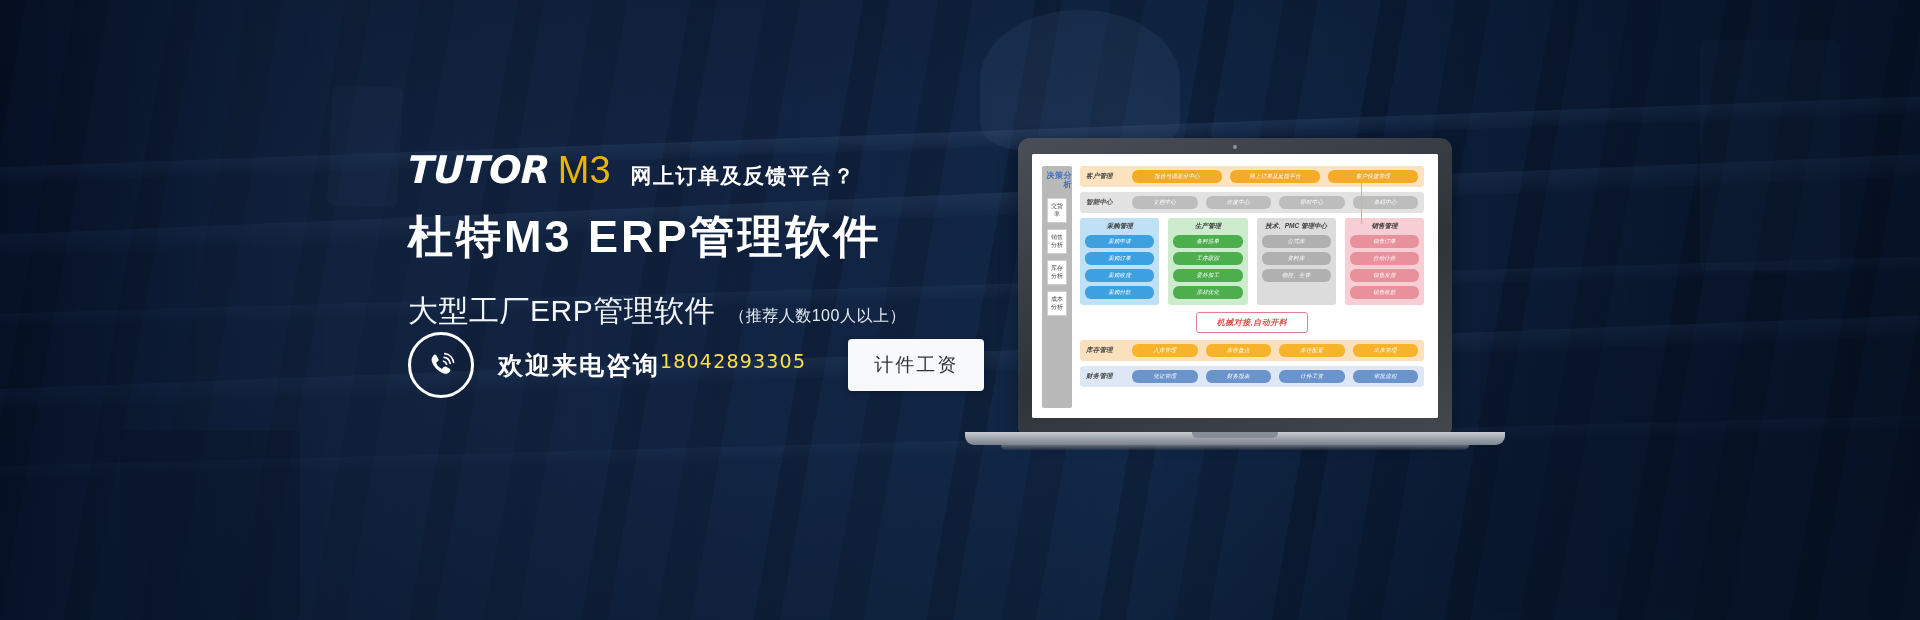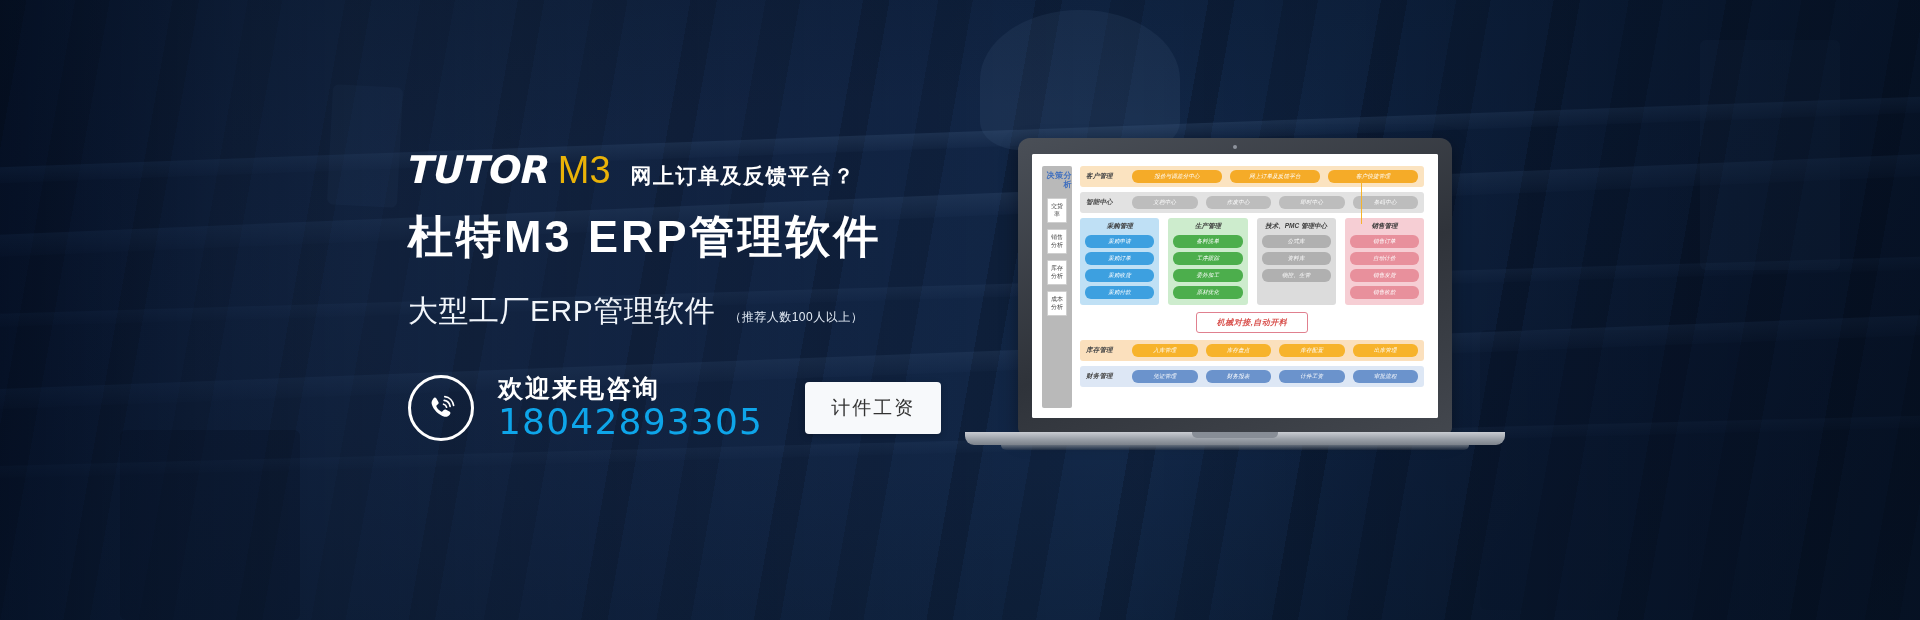--- a/index.html
+++ b/index.html
@@ -116,30 +116,29 @@
     letter-spacing: 3px;
     color: #ffffff;
     line-height: 1.18;
     margin-bottom: 28px;
     white-space: nowrap;
   }
 
   .subhead {
     display: flex; align-items: baseline;
     white-space: nowrap;
-    margin-bottom: 42px;
   }
   .subhead-main {
     font-size: 30px;
     font-weight: 400;
     color: #f2f6fb;
     letter-spacing: 0.5px;
   }
   .subhead-note {
-    font-size: 12px;
+    font-size: 16px;
     font-weight: 400;
     color: #e3ebf5;
     margin-left: 14px;
     letter-spacing: 0.5px;
   }
 
   
   .cta-row {
     display: flex;
     align-items: center;
@@ -148,34 +147,34 @@
   .phone-badge {
     width: 66px; height: 66px;
     border: 3px solid #ffffff;
     border-radius: 50%;
     display: flex; align-items: center; justify-content: center;
     flex: 0 0 auto;
   }
   .phone-badge svg { display: block; }
 
   .phone-text {
-    display: flex; flex-direction: column;
+    display: flex; flex-direction: row;
     line-height: 1.12;
     margin-left: 2px;
   }
   .phone-label {
     font-size: 25px;
     font-weight: 700;
     color: #ffffff;
     letter-spacing: 2px;
   }
   .phone-number {
-    font-size: 36px;
+    font-size: 19px;
     font-weight: 400;
-    color: #0ea5e9;
+    color: #fde047;
     letter-spacing: 1.2px;
     font-family: "DejaVu Sans", sans-serif;
   }
 
   .detail-btn {
     margin-left: 20px;
     background: #f7f9fb;
     color: #333333;
     border: none;
     border-radius: 4px;

